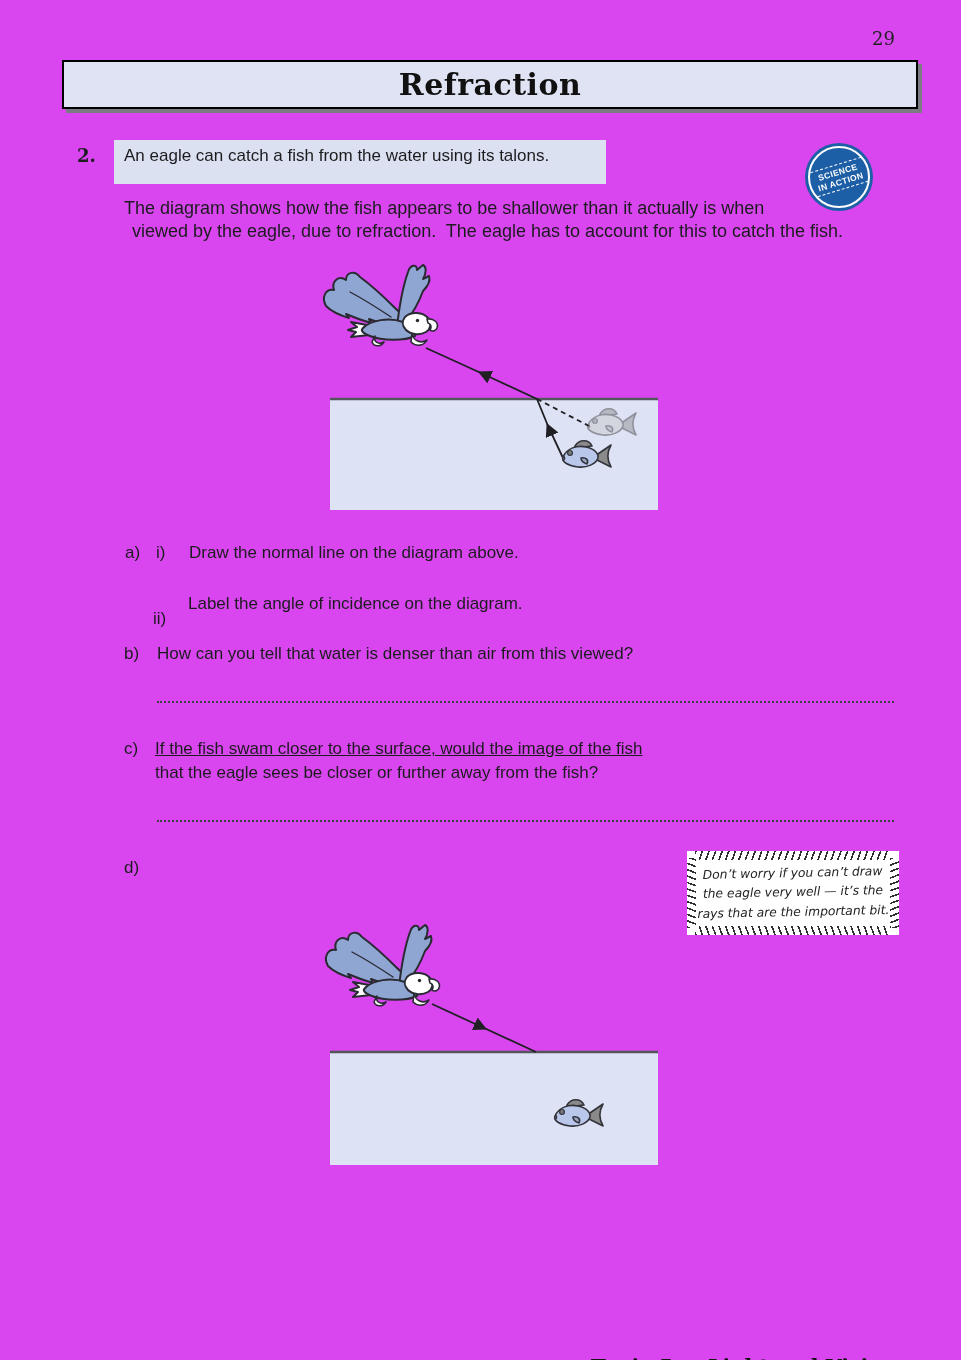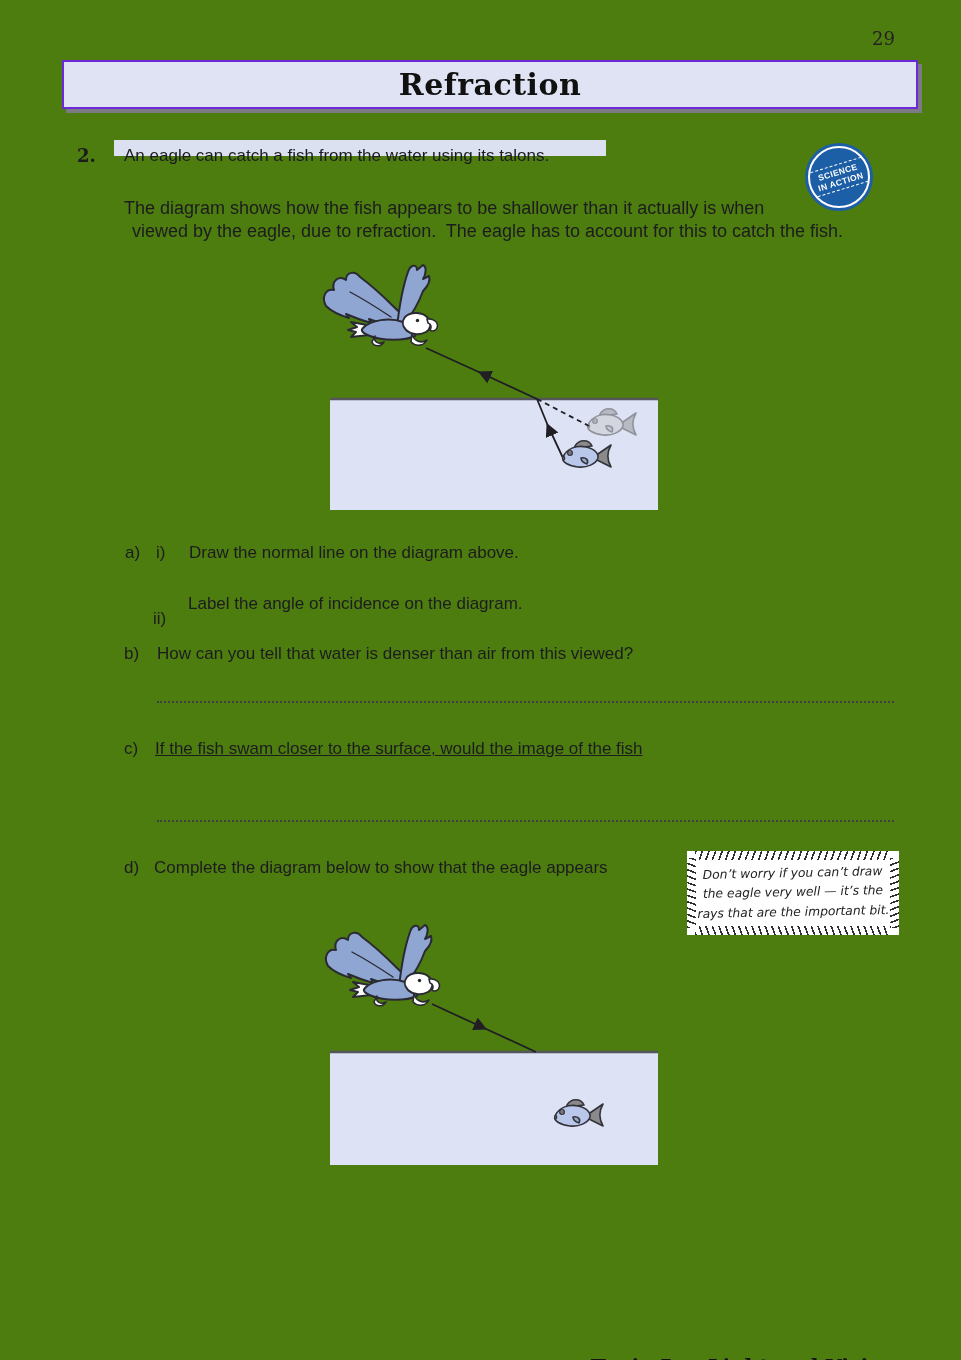--- a/index.html
+++ b/index.html
@@ -1,38 +1,38 @@
 <!DOCTYPE html>
 <html><head>
 <meta charset="utf-8">
 <style>
   html,body { margin:0; padding:0; background:#ffffff; }
   .page {
-    position:relative; width:961px; height:1360px; background:#4d7c0f;
+    position:relative; width:961px; height:1360px; background:#d946ef;
     font-family:"Liberation Sans", sans-serif; color:#1c1c1f; overflow:hidden;
   }
   .abs { position:absolute; }
   .t { white-space:pre; }
 
   
   .page-num { top:28px; right:66px; font-family:"DejaVu Serif", serif; font-size:18px; color:#222; }
   .footer { top:1308px; right:64px; font-family:"DejaVu Serif", serif; font-weight:700; font-size:20.5px; color:#141414;margin-top:47px; }
 
   
   .banner {
     left:62px; top:60px; width:852px; height:45px;
-    background:#dfe3f3; border:2px solid #6d28d9;
+    background:#dfe3f3; border:2px solid #000000;
     box-shadow:4px 4px 0 #7b7b84;
     display:flex; align-items:center; justify-content:center;
   }
   .banner-title { font-family:"DejaVu Serif", serif; font-weight:700; font-size:30px; color:#111; letter-spacing:0.5px; }
 
   
   .q-num { left:77px; top:145px; font-family:"DejaVu Serif", serif; font-weight:700; font-size:18px; }
-  .q-stem { left:114px; top:140px; width:492px; height:16px; background:#dbe1f1;
+  .q-stem { left:114px; top:140px; width:492px; height:44px; background:#dbe1f1;
             font-size:17px; line-height:32px; padding-left:10px; box-sizing:border-box; }
   .intro { font-size:18px; line-height:23px; }
 
   
   .badge { left:805px; top:143px; width:68px; height:68px; border-radius:50%;
            background:#1d5fa6; display:flex; align-items:center; justify-content:center; }
   .badge::before { content:""; position:absolute; inset:3px; border:2px solid #fff; border-radius:50%; }
   .badge-text { transform:rotate(-17deg); color:#fff; font-weight:700; font-size:8.5px;
                 letter-spacing:0.4px; text-align:center;
                 border-top:1.5px dashed #fff; border-bottom:1.5px dashed #fff; padding:2px 3px; }
@@ -131,24 +131,24 @@
 
   <div class="abs part t" style="left:153px; top:608px;">ii)</div>
   <div class="abs part t" style="left:188px; top:593px;">Label the angle of incidence on the diagram.</div>
 
   <div class="abs part t" style="left:124px; top:643px;">b)</div>
   <div class="abs part t" style="left:157px; top:643px;">How can you tell that water is denser than air from this viewed?</div>
   <div class="abs dotline" style="left:157px; top:690px; width:737px; height:11px;"></div>
 
   <div class="abs part t" style="left:124px; top:738px;">c)</div>
   <div class="abs part t" style="left:155px; top:738px;text-decoration:underline;">If the fish swam closer to the surface, would the image of the fish</div>
+  <div class="abs part t" style="left:155px; top:762px;">that the eagle sees be closer or further away from the fish?</div>
   <div class="abs dotline" style="left:157px; top:809px; width:737px; height:11px;"></div>
 
   <div class="abs part t" style="left:124px; top:857px;">d)</div>
-  <div class="abs part t" style="left:154px; top:857px;">Complete the diagram below to show that the eagle appears</div>
 
   <div class="abs hint">
     <div class="hint-left"></div>
     <div class="hint-right"></div>
     <div class="hint-body">
       <span>Don’t worry if you can’t draw</span>
       <span>the eagle very well — it’s the</span>
       <span>rays that are the important bit.</span>
     </div>
   </div>

